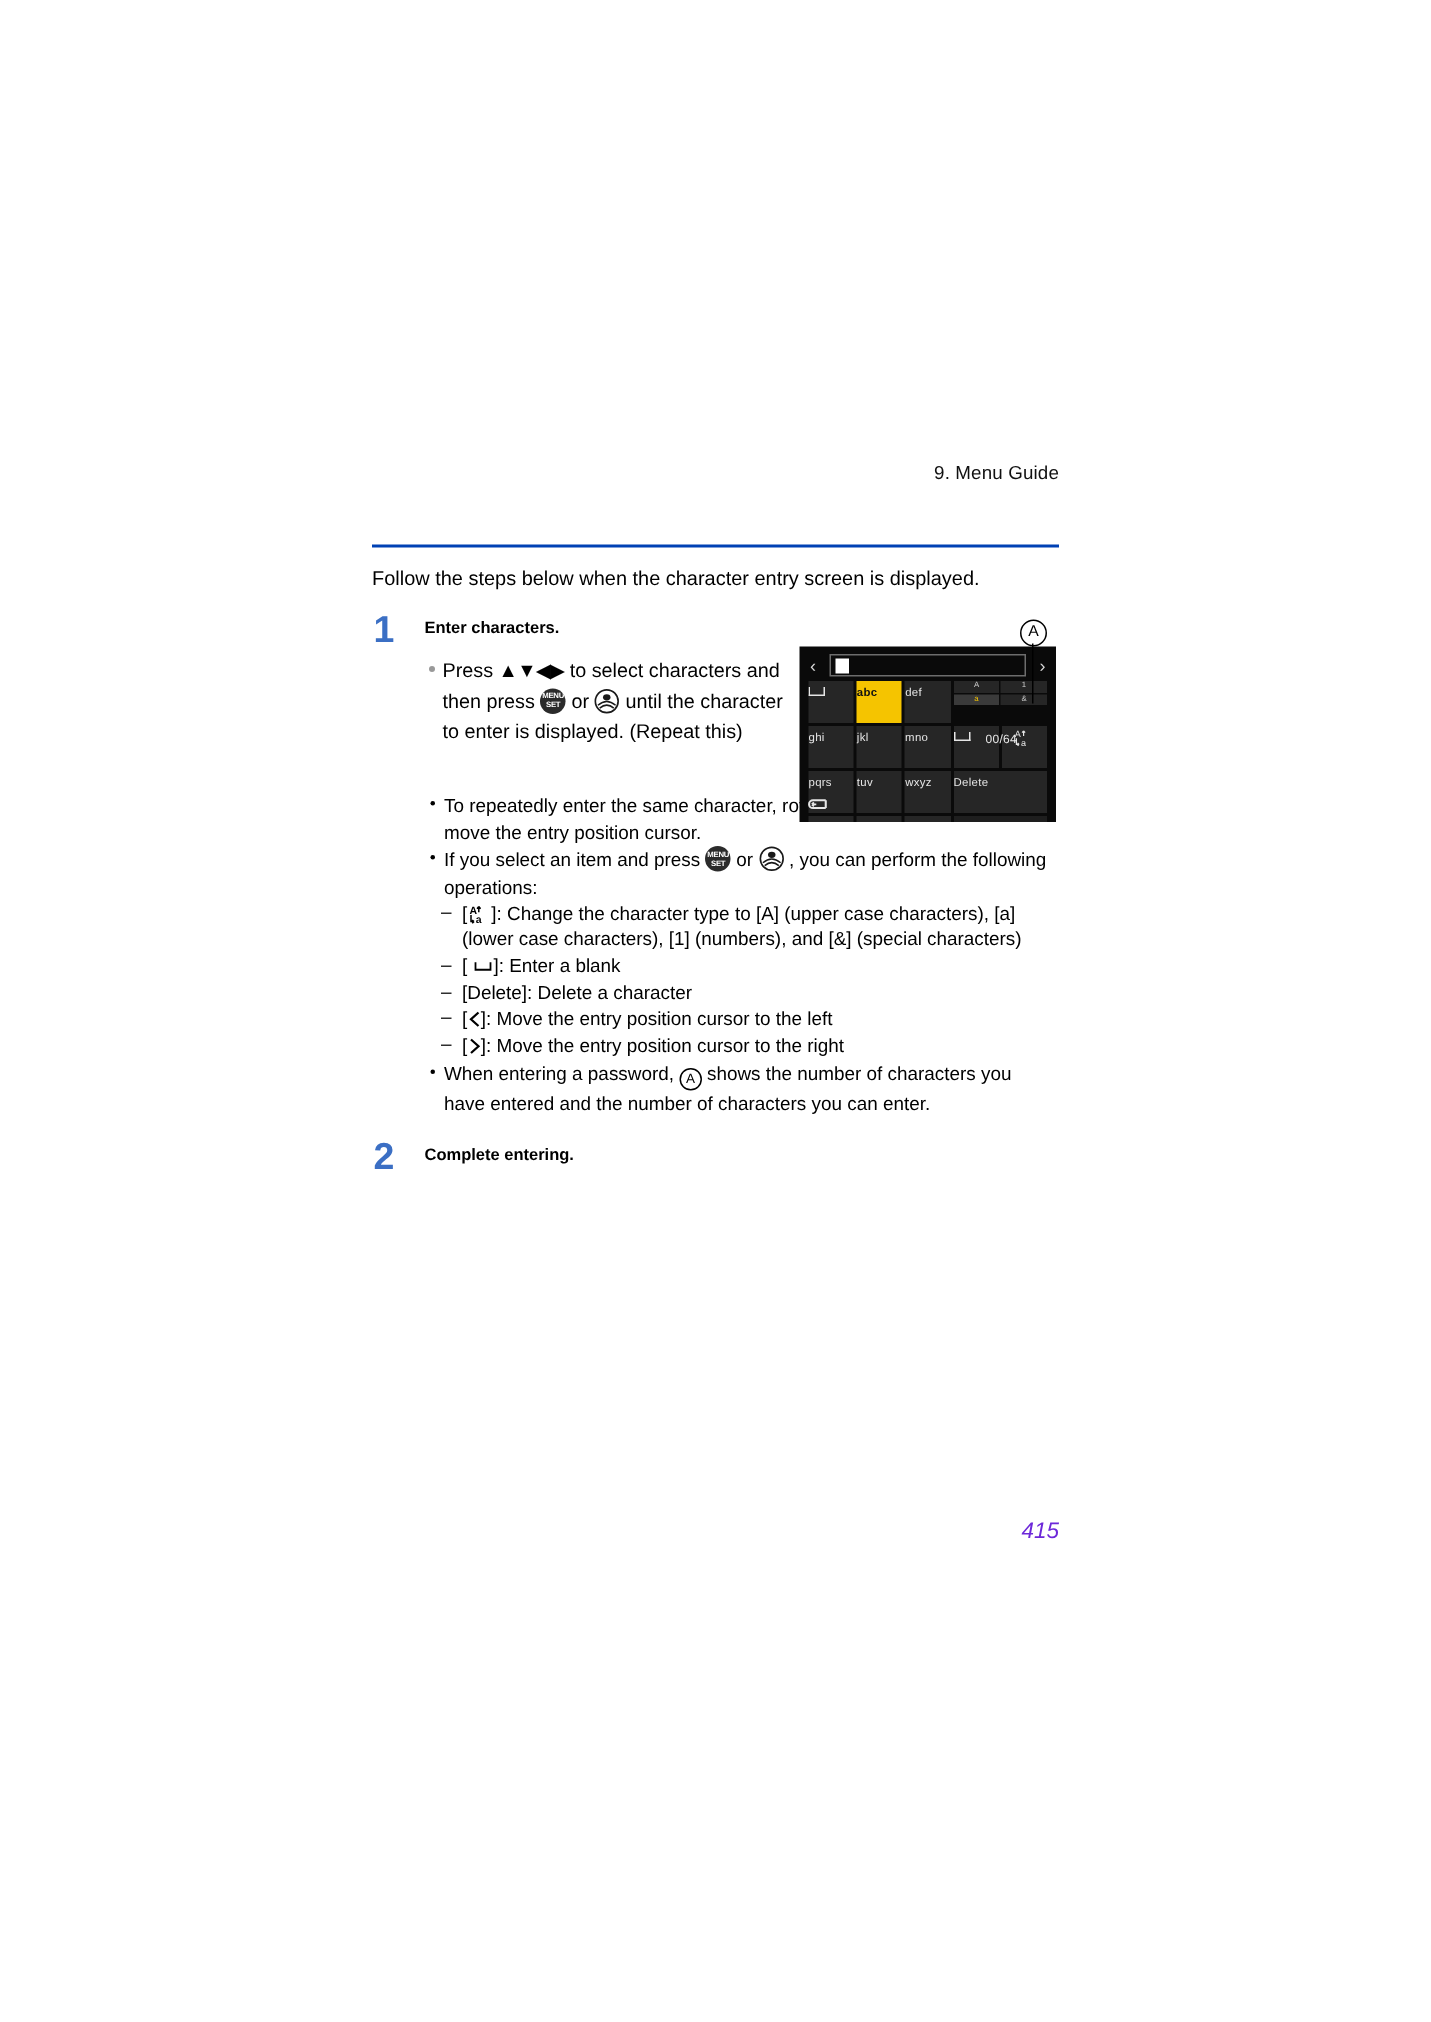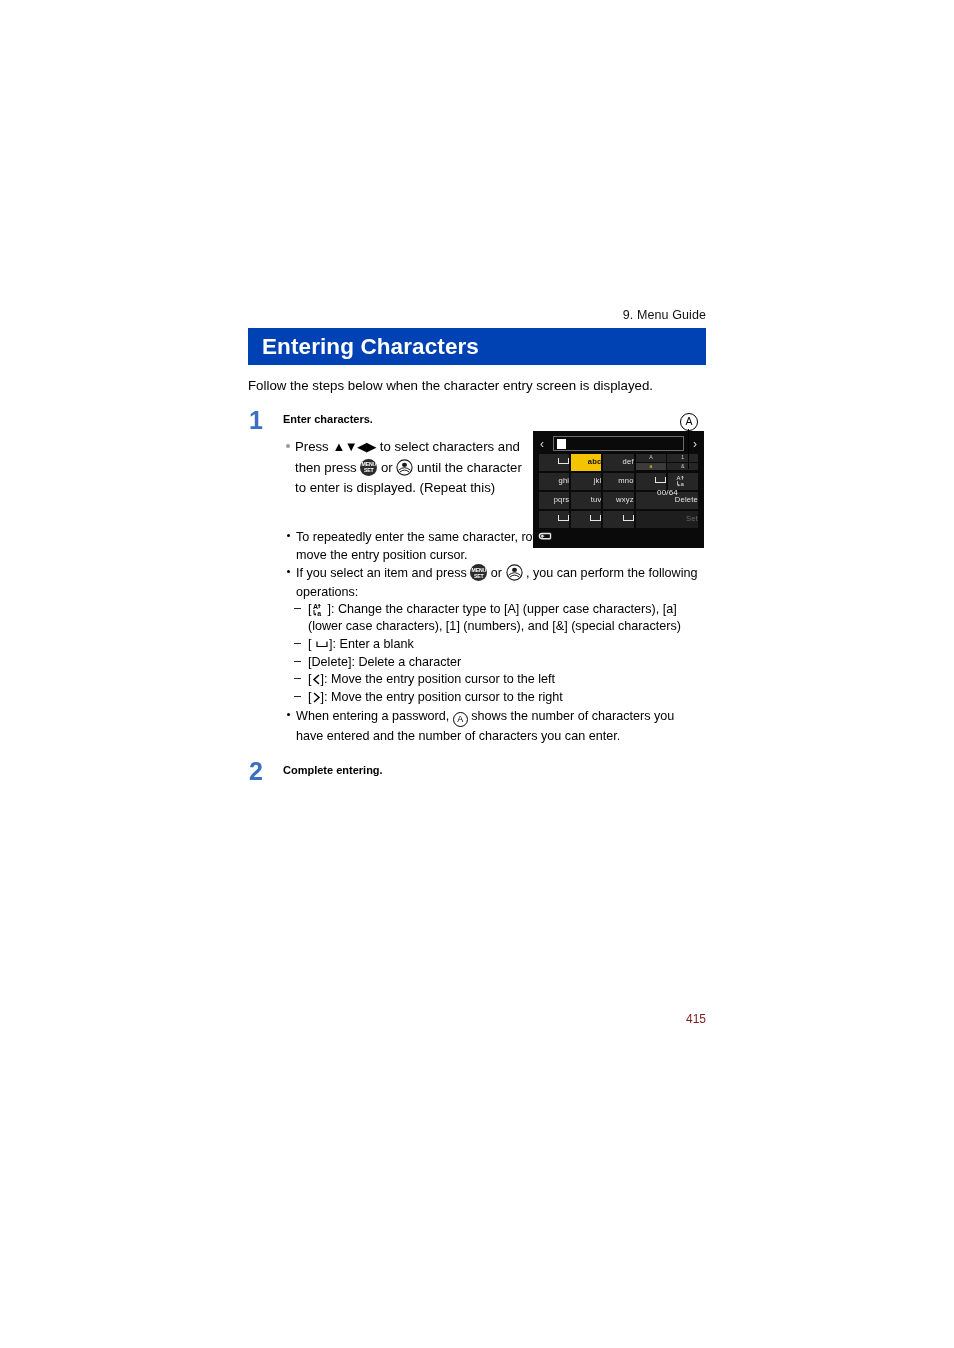--- a/index.html
+++ b/index.html
@@ -164,22 +164,23 @@
     border-radius: 50%;
     background: #999;
   }
   .s2-bullet .txt { display: block; padding-left: 9px; }
 
   
   .page-number {
     position: absolute;
     right: 248px;
     top: 1012px;
-    font-size: 12px;
-    color: #7f1d1d;
+    font-size: 15px;
+    color: #6d28d9;
+    font-style: italic;
   }
 
   
   .ic {
     display: inline-block;
     vertical-align: -4px;
     position: relative;
   }
   
   .ic-menuset {
@@ -301,23 +302,23 @@
   }
   .krow {
     display: flex;
     gap: 2px;
     margin-bottom: 2px;
   }
   .key {
     background: #262626;
     color: #e6e6e6;
     font-size: 7.6px;
-    height: 17px;
+    height: 28px;
     line-height: 16px;
-    text-align: right;
+    text-align: left;
     font-family: "Liberation Sans", sans-serif;
     letter-spacing: 0.2px;
     box-sizing: border-box;
     flex: 1 1 0;
     position: relative;
     overflow: hidden;
   }
   .key.sel {
     background: #f5c400;
     color: #111111;
@@ -406,23 +407,20 @@
     z-index: 5;
   }
 </style>
 </head>
 <body>
 
 <div class="page">
 
   <div class="running-head">9. Menu Guide</div>
 
-  <div class="title-banner">
-    <div class="title-text">Entering Characters</div>
-  </div>
   <div class="banner-rule"></div>
 
   <div class="intro">Follow the steps below when the character entry screen is displayed.</div>
 
   <div class="step-num" id="step1-num">1</div>
   <div class="step-title" id="step1-title">Enter characters.</div>
 
   <div class="s1-bullet">
     <span class="dot"></span>
     <span class="txt"><span>Press</span>

